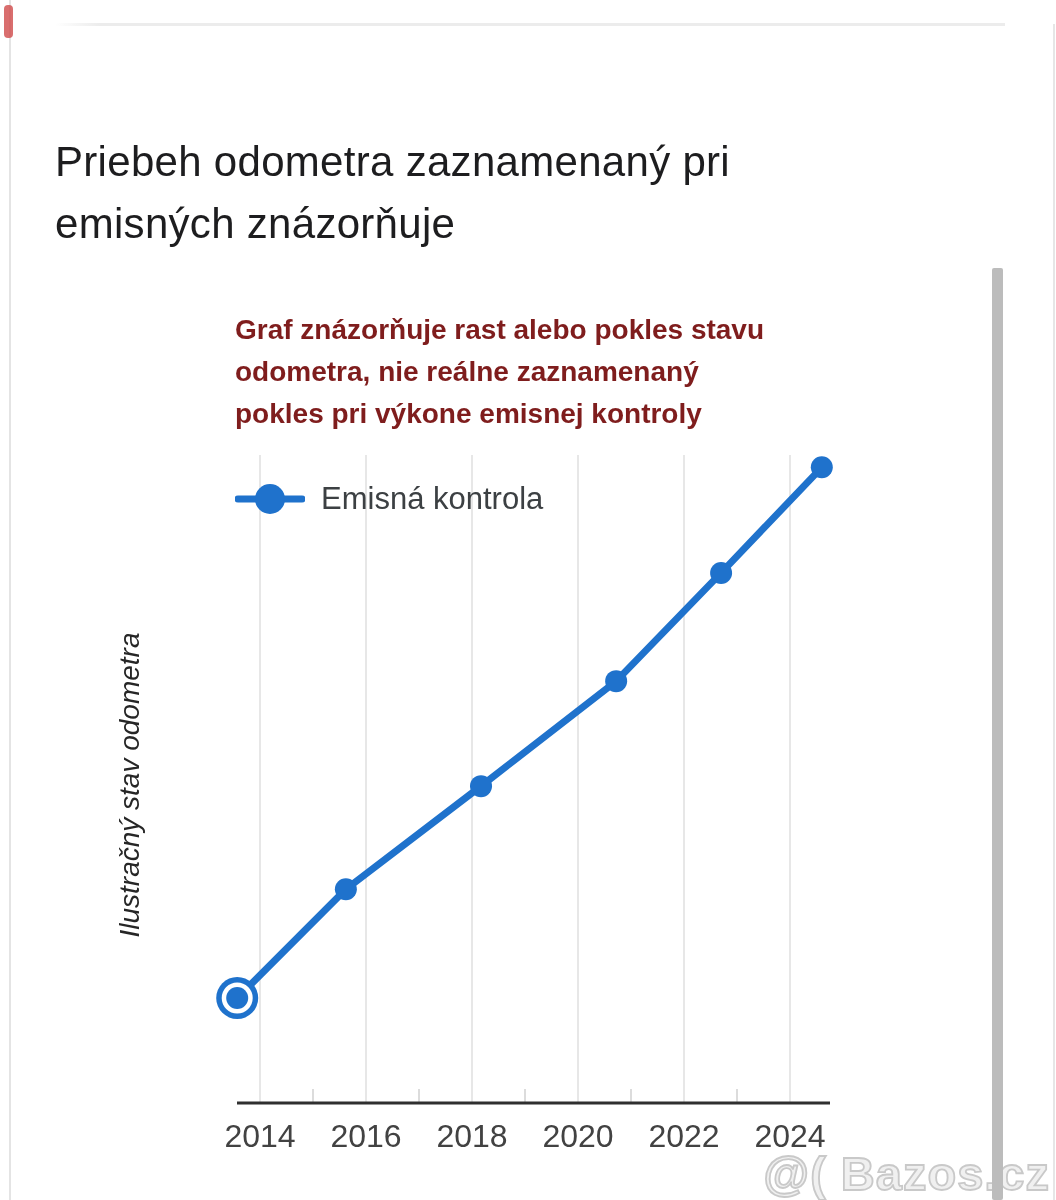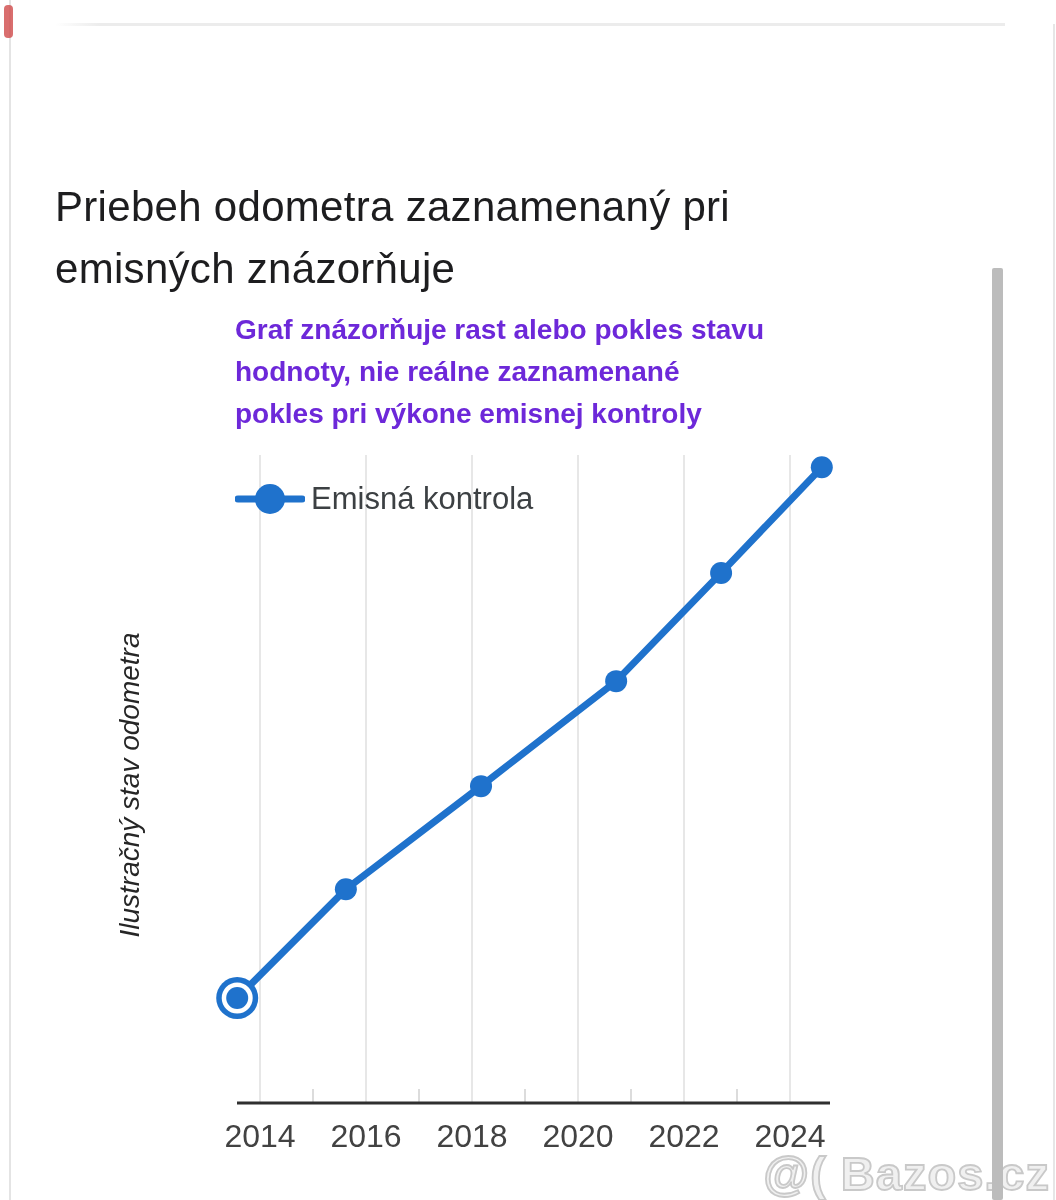--- a/index.html
+++ b/index.html
@@ -16,30 +16,30 @@
     position:absolute;left:55px;top:23px;width:950px;height:3px;
     background:linear-gradient(to right, rgba(236,236,236,0), #ececec 45px);
   }
   .red-badge{
     position:absolute;left:4px;top:5px;width:9px;height:33px;
     border-radius:4px;background:#cf4a4a;opacity:.8;
   }
   .page-title{
     position:absolute;left:55px;top:131px;
     font-size:42px;line-height:62px;font-weight:400;
-    color:#1d1d1f;letter-spacing:.3px;margin-top:45px;
+    color:#1d1d1f;letter-spacing:.3px;
   }
   .chart-note{
     position:absolute;left:235px;top:309px;
     font-size:28px;line-height:42px;font-weight:700;
-    color:#6d28d9;
+    color:#7f1d1d;
   }
   .legend{
     position:absolute;left:235px;top:481px;
-    display:flex;align-items:flex-end;gap:6px;z-index:1;
+    display:flex;align-items:flex-end;gap:16px;z-index:1;
   }
   .legend-label{font-size:31px;color:#3c4043;}
   .y-axis-label{
     position:absolute;left:130px;top:785px;
     transform:translate(-50%,-50%) rotate(-90deg);
     white-space:nowrap;
     font-size:28px;font-style:italic;color:#262626;
   }
   #chart-svg{position:absolute;left:0;top:0;z-index:0;}
   .watermark{
@@ -63,21 +63,21 @@
   <div class="top-divider"></div>
   <div class="red-badge"></div>
 
   <div class="page-title">
     <div>Priebeh odometra zaznamenaný pri</div>
     <div>emisných znázorňuje</div>
   </div>
 
   <div class="chart-note">
     <div>Graf znázorňuje rast alebo pokles stavu</div>
-    <div>hodnoty, nie reálne zaznamenané</div>
+    <div>odometra, nie reálne zaznamenaný</div>
     <div>pokles pri výkone emisnej kontroly</div>
   </div>
 
   <div class="legend">
     <svg width="70" height="36">
       <line id="legend-line" x1="3" y1="18" x2="67" y2="18" stroke-width="7" stroke-linecap="round" stroke="#1f72cc"></line>
       <circle id="legend-dot" cx="35" cy="18" r="15" fill="#1f72cc"></circle>
     </svg>
     <span class="legend-label">Emisná kontrola</span>
   </div>

